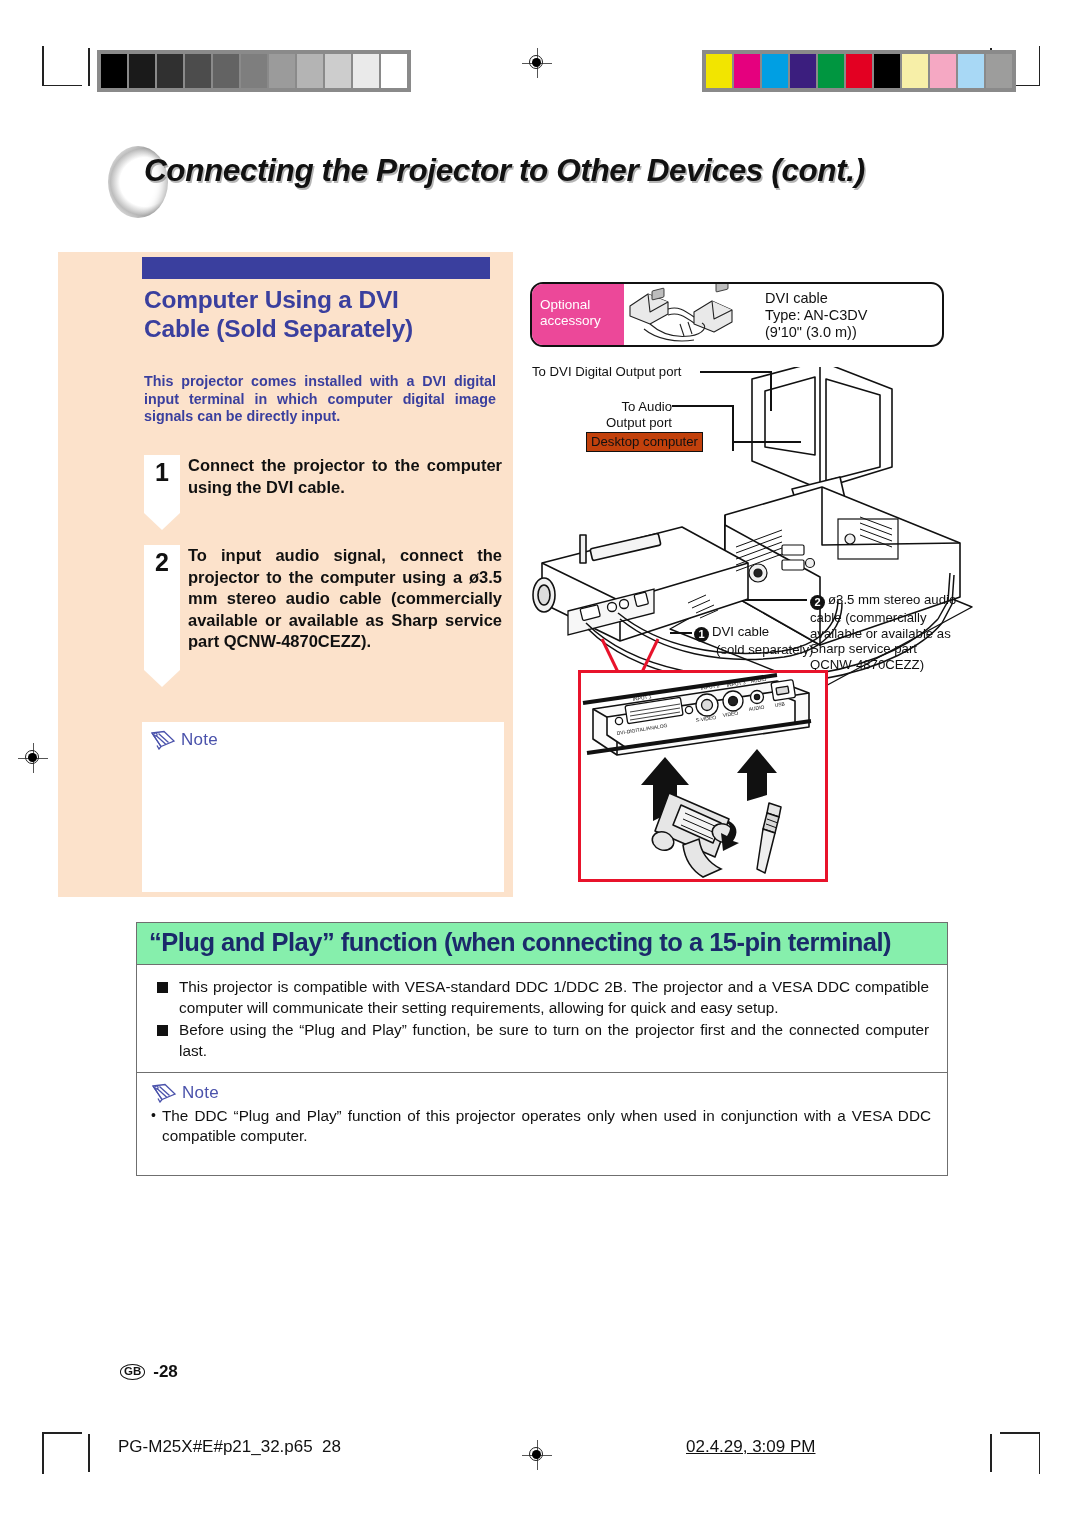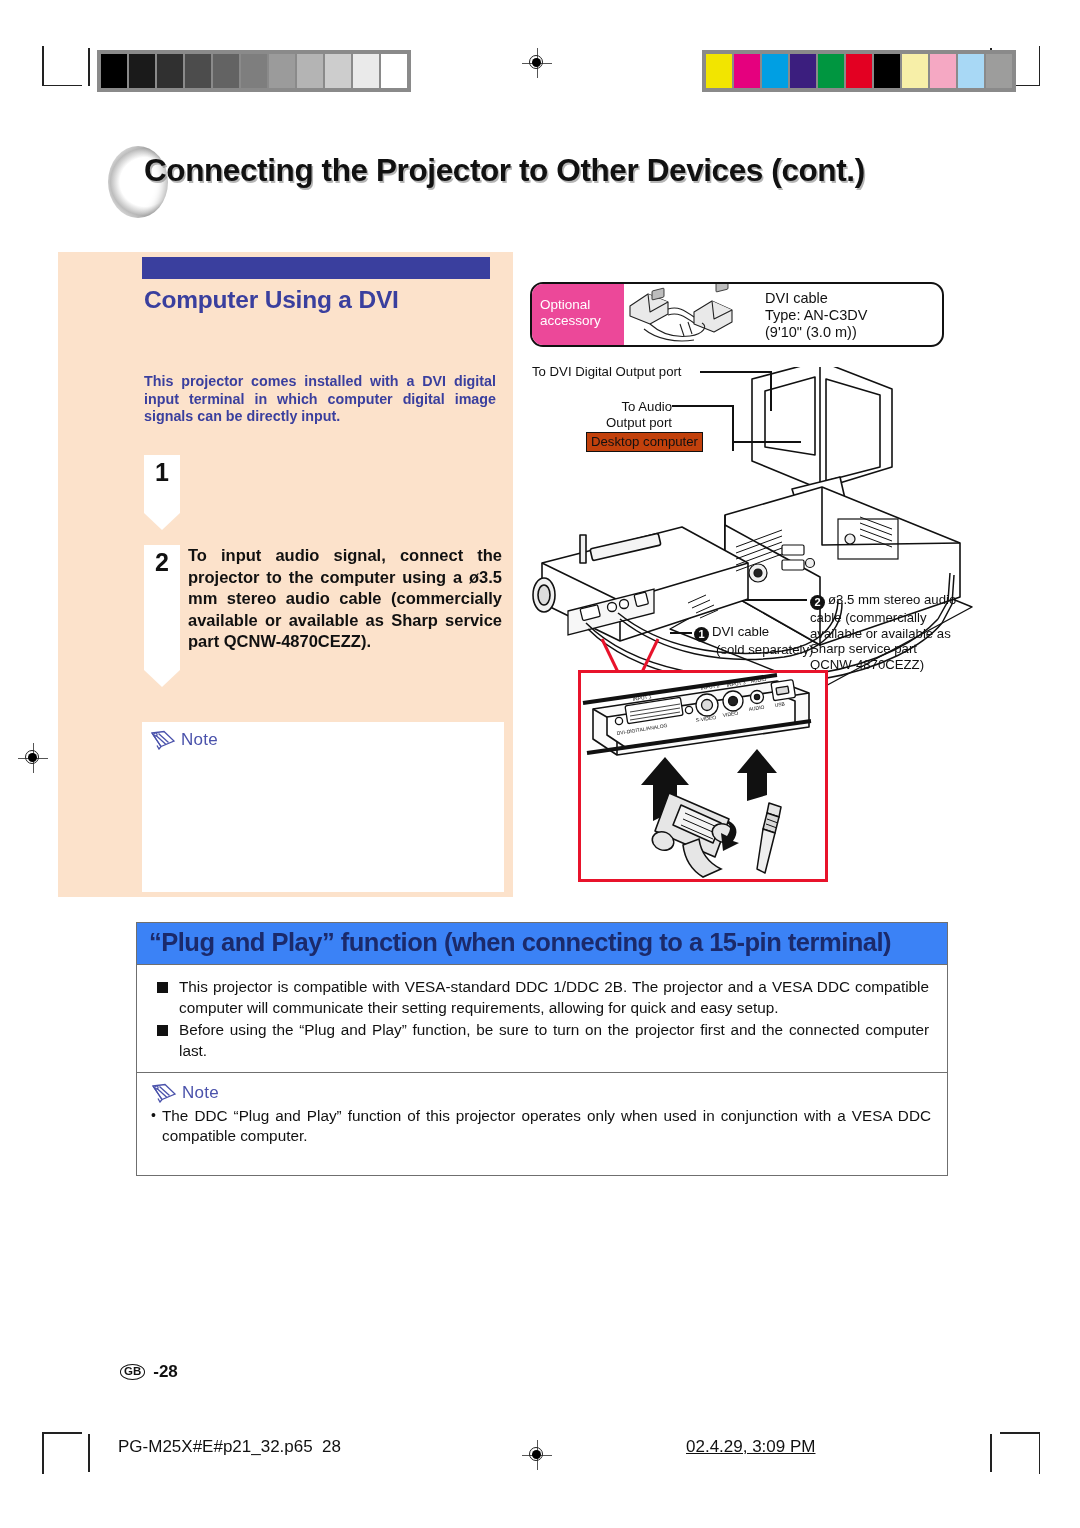--- a/index.html
+++ b/index.html
@@ -48,21 +48,21 @@
     gap: 2px;
     padding: 2px;
     box-sizing: border-box;
   }
   .swatch-strip .sw { width: 26px; height: 34px; }
 
   
   .page-head {
     position: absolute;
     left: 108px; top: 152px;
-    width: 850px; height: 62px;
+    width: 850px; height: 62px; font-style: italic;
   }
   .page-head .swoosh {
     position: absolute;
     left: 0; top: -6px;
     width: 60px; height: 72px;
     border-radius: 50%;
     background: radial-gradient(ellipse at 62% 50%, #ffffff 48%, #bdbdbd 66%, #ffffff 86%);
     box-shadow: inset -6px 0 10px -4px rgba(0,0,0,.35);
   }
   .page-head h1 {
@@ -276,21 +276,21 @@
   
   .pnp {
     position: absolute;
     left: 136px; top: 922px;
     width: 812px;
     border: 1.5px solid #6f6f6f;
     box-sizing: border-box;
     background: #fff;
   }
   .pnp-banner {
-    background: #3b82f6;
+    background: #86efac;
     color: #1b2a6b;
     font-size: 25.5px;
     font-weight: bold;
     letter-spacing: -0.5px;
     padding: 5px 10px 7px 12px;
     border-bottom: 1.5px solid #6f6f6f;
     white-space: nowrap;
   }
   .pnp-body {
     padding: 12px 18px 14px 18px;
@@ -432,25 +432,27 @@
 <div class="page-head">
   <div class="swoosh"></div>
   <h1>Connecting the Projector to Other Devices (cont.)</h1>
 </div>
 
 <div class="peach-panel"></div>
 <div class="blue-bar"></div>
 
 <div class="sec-title">
   <div>Computer Using a DVI</div>
+  <div>Cable (Sold Separately)</div>
 </div>
 <div class="sec-intro">This projector comes installed with a DVI digital input terminal in which computer digital image signals can be directly input.</div>
 
 <div class="step" id="step-1">
   <div class="badge">1</div>
+  <div class="body">Connect the projector to the computer using the DVI cable.</div>
 </div>
 <div class="step" id="step-2">
   <div class="badge">2</div>
   <div class="body">To input audio signal, connect the projector to the computer using a ø3.5 mm stereo audio cable (commercially available or available as Sharp service part QCNW-4870CEZZ).</div>
 </div>
 
 <div class="note-box" id="note-left">
   <div class="note-head">
     <svg class="pencil" width="26" height="20" viewBox="0 0 26 20">
       <g fill="none" stroke="#4a52ab" stroke-width="1.3">

